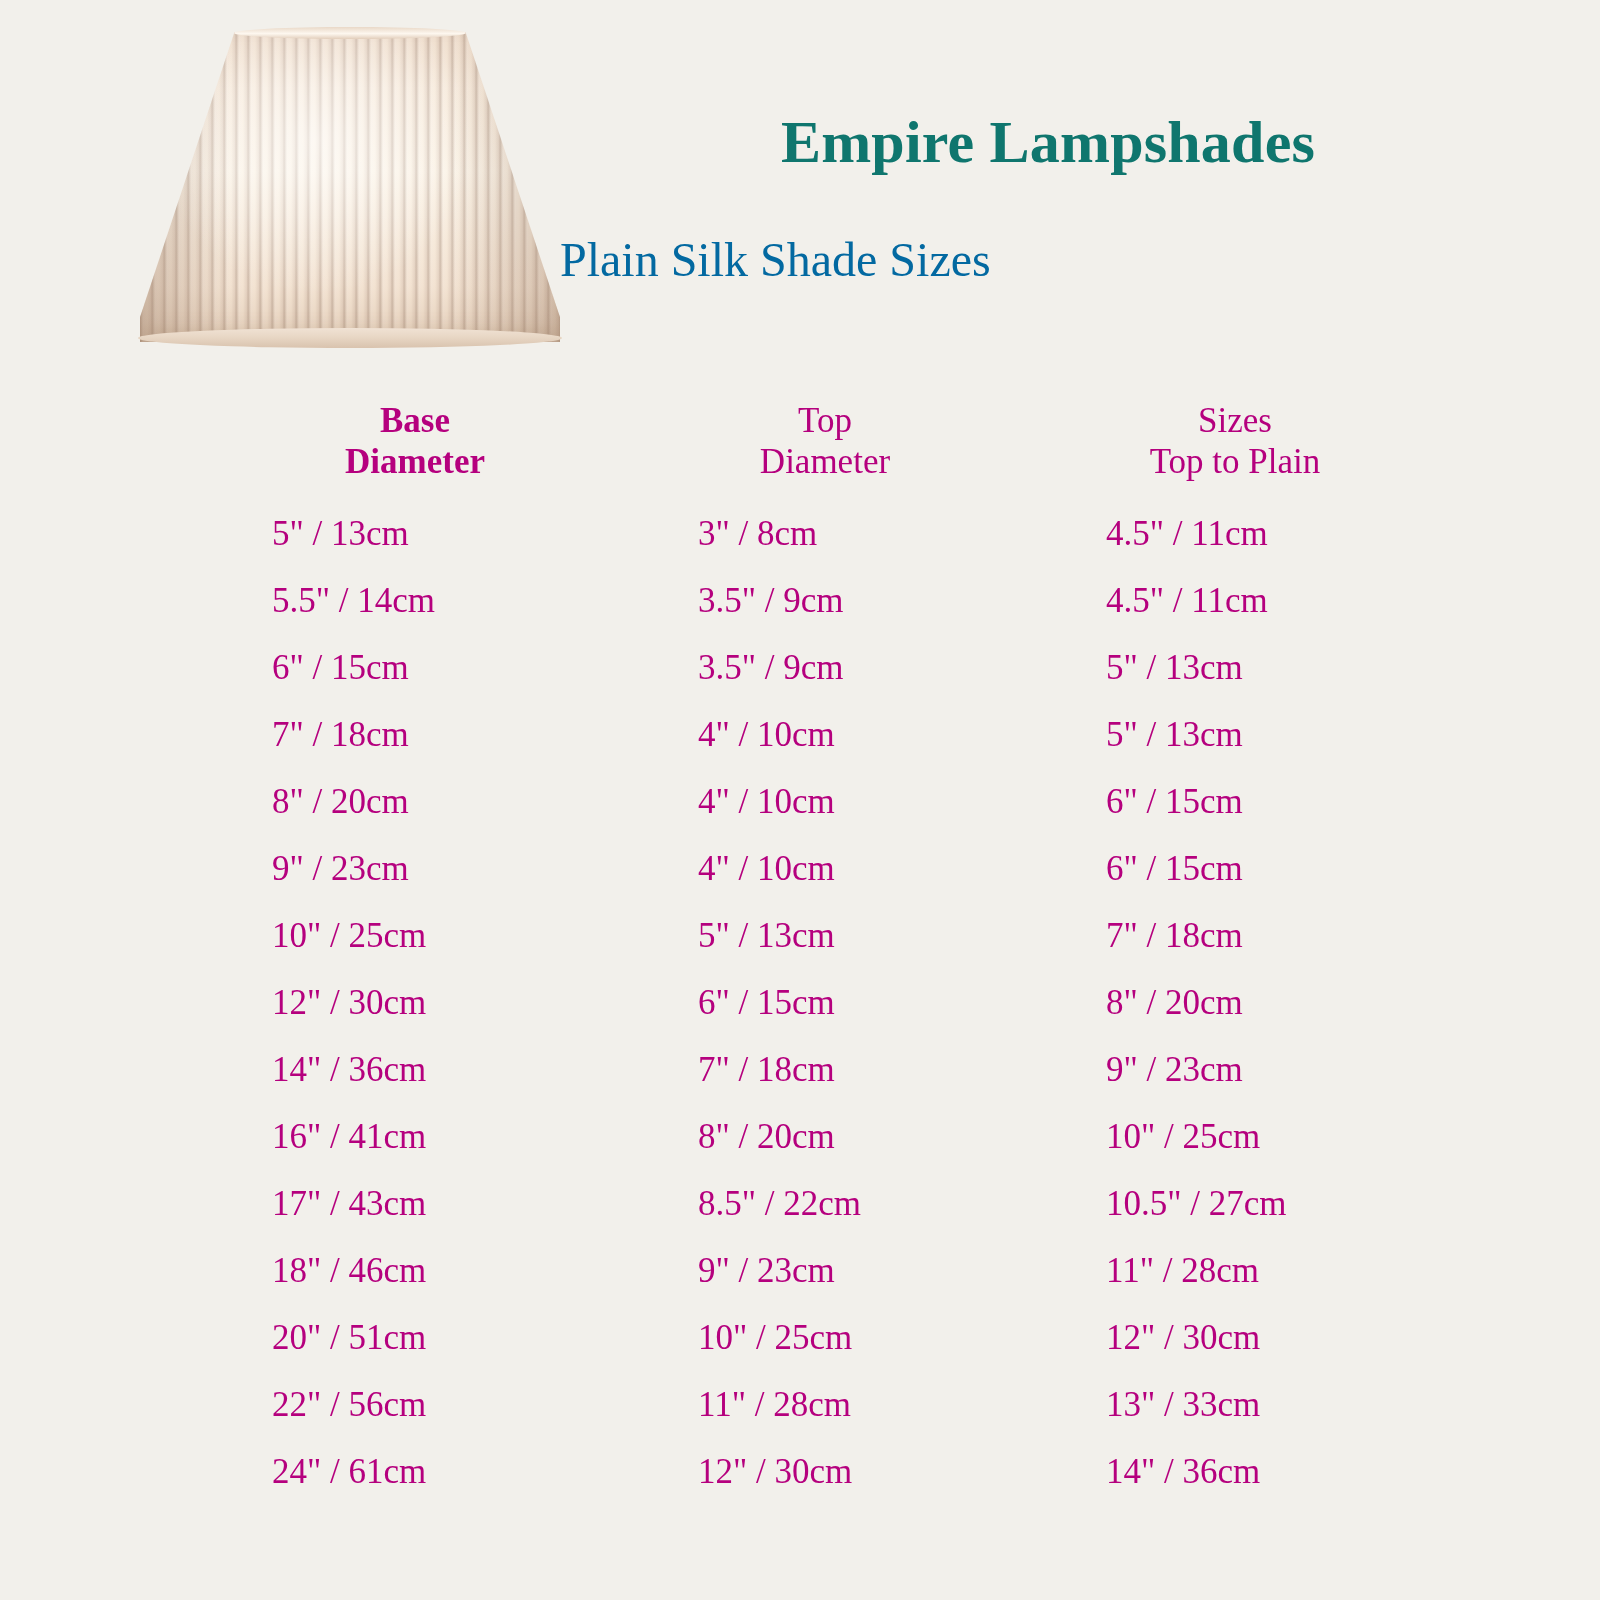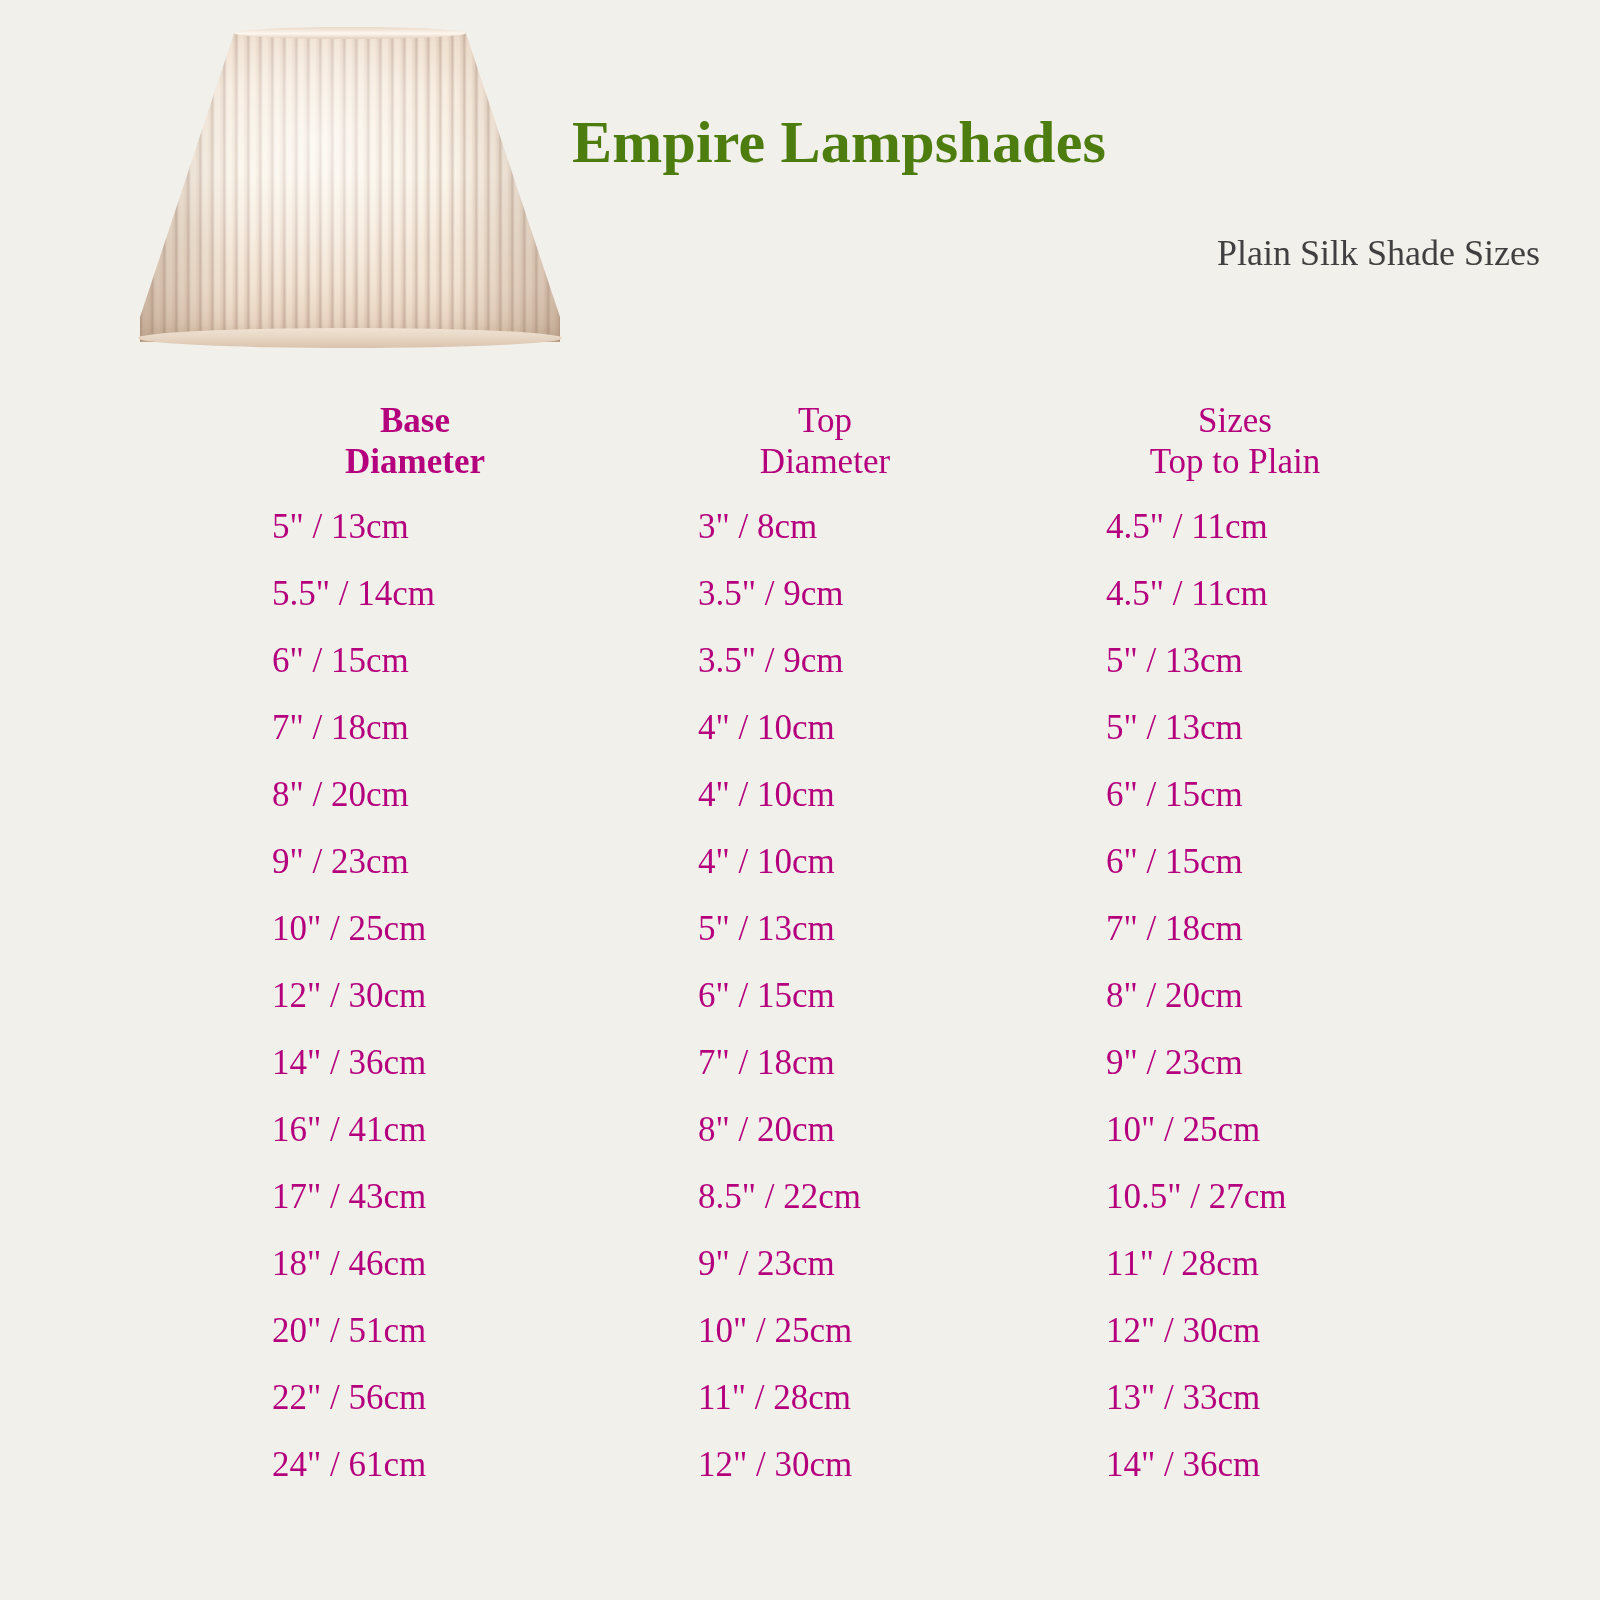--- a/index.html
+++ b/index.html
@@ -76,48 +76,49 @@
     top: 296px;
     width: 424px;
     height: 20px;
     border-radius: 50%;
     background: linear-gradient(180deg, #f0e2d4 0%, #e8d7c5 45%, #d9c3ae 100%);
   }
 
   
   .title {
     position: absolute;
-    left: 572px;
+    left: 558px;
     top: 108px;
     width: 980px;
+    text-align: center;
     font-size: 60px;
     font-weight: bold;
-    color: #4d7c0f;
+    color: #0f766e;
     letter-spacing: 0.2px;
   }
   .subtitle {
     position: absolute;
     left: 560px;
     top: 232px;
     width: 980px;
-    text-align: right;
-    font-size: 36px;
-    color: #404040;
+    text-align: left;
+    font-size: 48px;
+    color: #0369a1;
   }
 
   
   .table {
     position: absolute;
     left: 210px;
     top: 400px;
     width: 1230px;
   }
   .col-head-row {
     display: flex;
-    margin-bottom: 11px;
+    margin-bottom: 18px;
   }
   .col {
     width: 33.333%;
   }
   .col-head {
     text-align: center;
     color: #b5007e;
     font-size: 35px;
     line-height: 1.18;
   }

